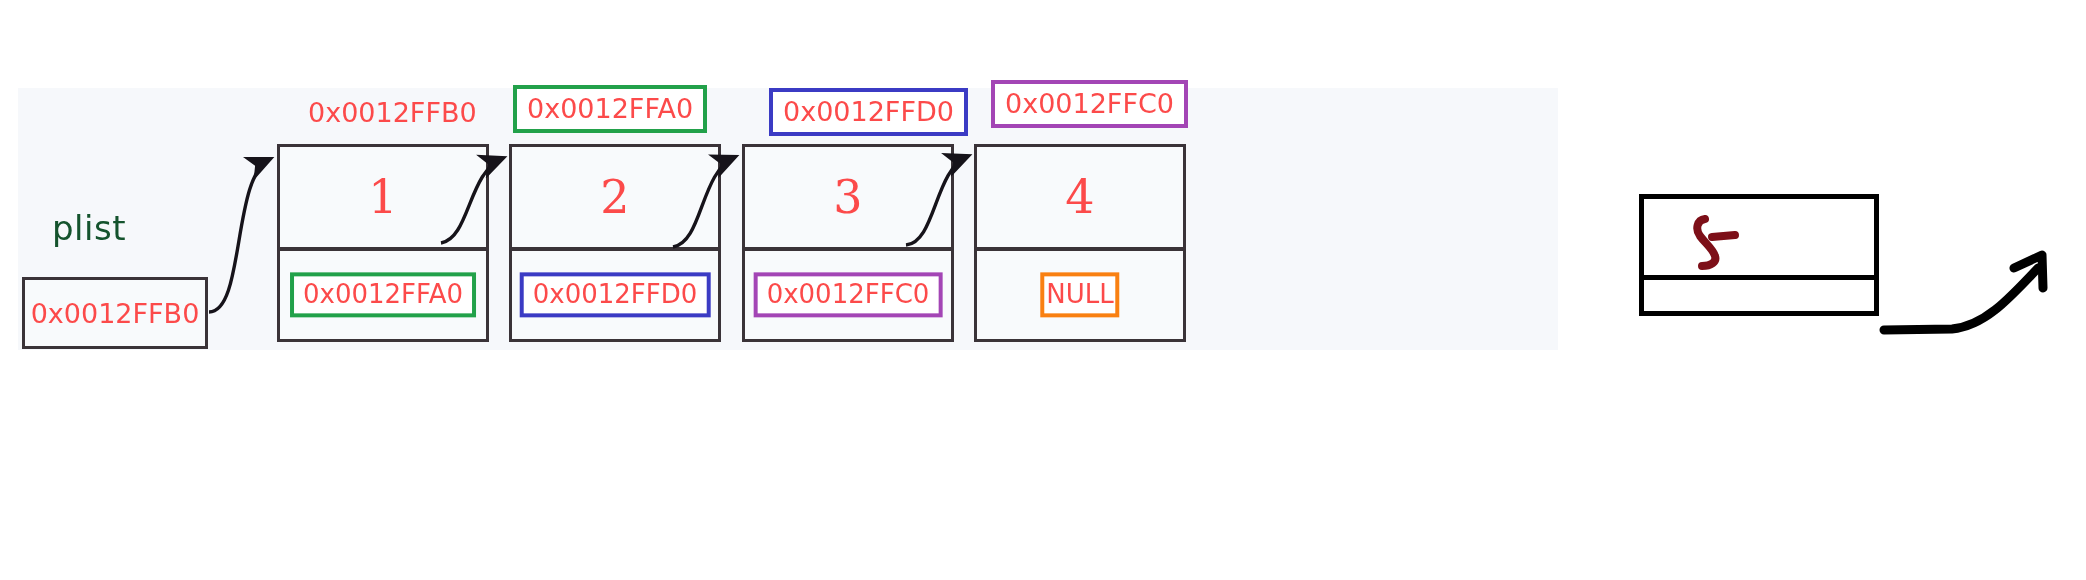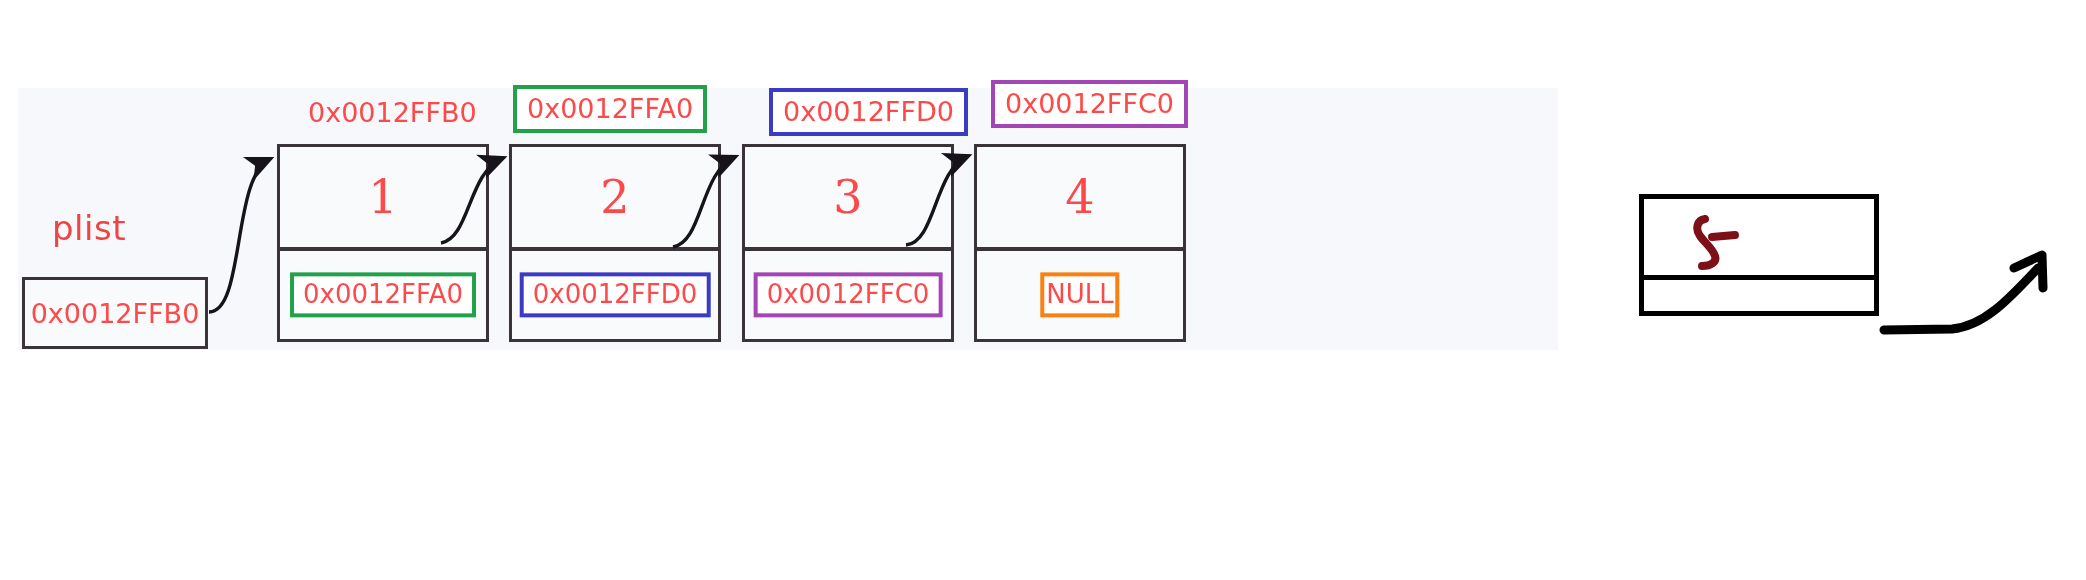--- a/index.html
+++ b/index.html
@@ -31,21 +31,21 @@
     height: 262px;
     background: #f6f8fb;
   }
 
   
   .plist-label {
     position: absolute;
     left: 52px;
     top: 208px;
     font-size: 34px;
-    color: #ef4444;
+    color: #14532d;
     font-family: "DejaVu Sans", sans-serif;
     letter-spacing: .5px;
     white-space: nowrap;
   }
   .plist-box {
     position: absolute;
     left: 22px;
     top: 277px;
     width: 186px;
     height: 72px;

